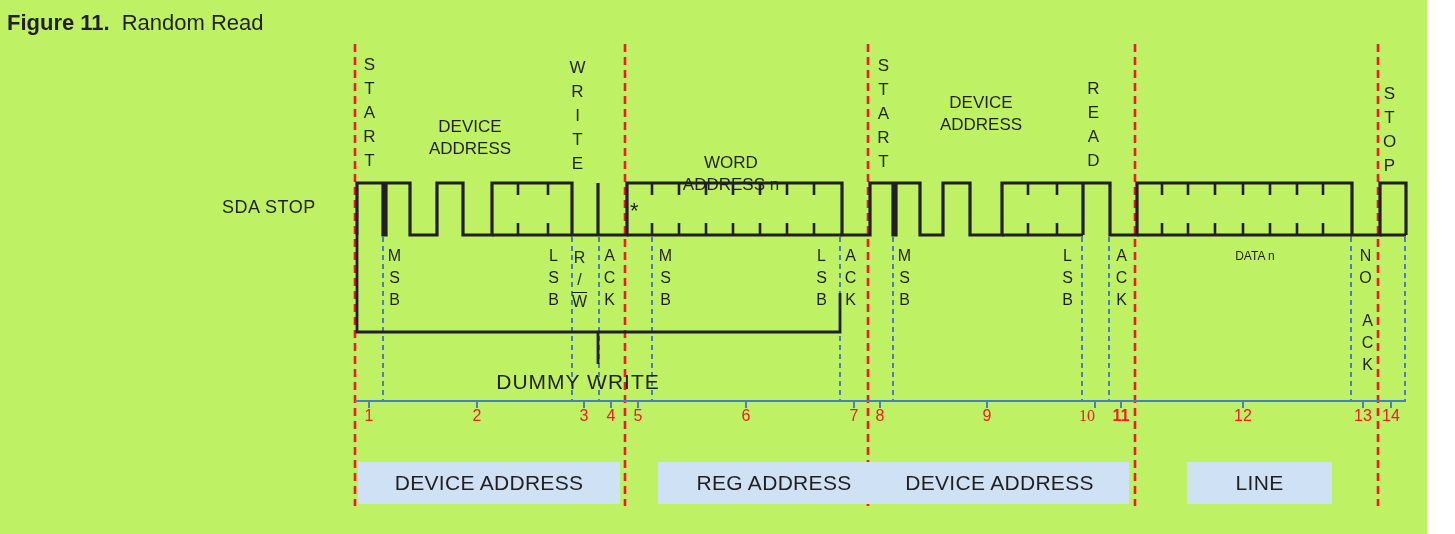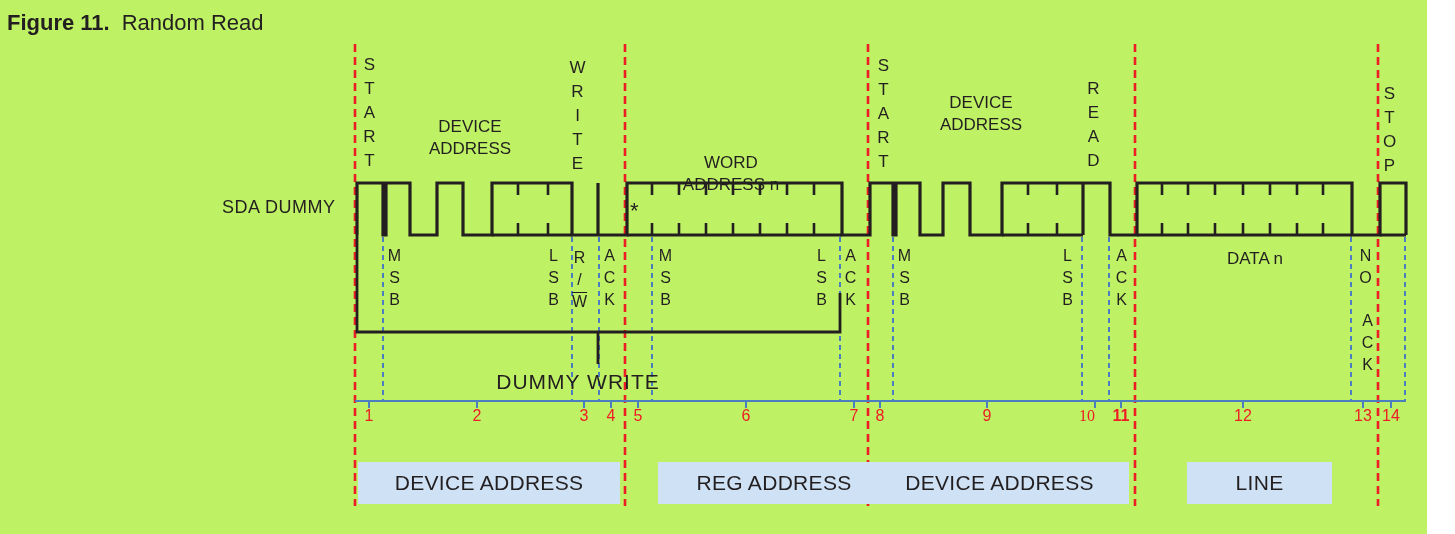--- a/index.html
+++ b/index.html
@@ -14,21 +14,21 @@
   .title .t{margin-left:12px;}
   .sda{left:222px;top:197px;font-size:18px;letter-spacing:0.5px;}
   
   .v{
     position:absolute;writing-mode:vertical-rl;text-orientation:upright;
     font-size:17px;letter-spacing:5px;line-height:1;white-space:nowrap;
   }
   .v.small{font-size:16px;letter-spacing:5px;}
   
   .ph{position:absolute;text-align:center;font-size:17px;line-height:22px;}
-  .hl{position:absolute;font-size:17px;}
+  .hl{position:absolute;font-size:12px;}
   .stack{position:absolute;display:flex;flex-direction:column;align-items:center;
          font-size:16px;line-height:22px;}
   .ovl{text-decoration:overline;}
   .ast{position:absolute;font-size:22px;line-height:22px;}
   .num{position:absolute;width:28px;text-align:center;font-size:16px;color:#ee1c25;top:407px;}
   .foot{position:absolute;left:191px;top:433px;font-size:23px;letter-spacing:0.3px;}
   .rbox{
     position:absolute;top:462px;height:42px;background:#cfe2f5;
     display:flex;align-items:center;justify-content:center;
     font-size:21px;letter-spacing:0.3px;
@@ -69,21 +69,21 @@
 
     <path d="M355,401 H1406 M369,401 v7 M477,401 v7 M584,401 v7 M611,401 v7 M638,401 v7
              M746,401 v7 M854,401 v7 M880,401 v7 M987,401 v7 M1095,401 v7 M1121,401 v7
              M1243,401 v7 M1363,401 v7 M1391,401 v7" stroke="#4a7ebf" stroke-width="2" fill="none"></path>
   </svg>
 
   <div class="abs title">
     <span class="b">Figure 11.</span><span class="t">Random Read</span>
   </div>
 
-  <div class="abs sda">SDA DUMMY</div>
+  <div class="abs sda">SDA STOP</div>
 
   <div class="v" style="left:361px;top:55px;">START</div>
   <div class="ph" style="left:415px;top:116px;width:110px;">DEVICE ADDRESS</div>
   <div class="v" style="left:569px;top:58px;">WRITE</div>
   <div class="ph" style="left:676px;top:120px;width:110px;margin-top:32px;">WORD ADDRESS n</div>
   <div class="v" style="left:875px;top:56px;">START</div>
   <div class="ph" style="left:926px;top:92px;width:110px;">DEVICE ADDRESS</div>
   <div class="v" style="left:1085px;top:79px;">READ</div>
   <div class="v" style="left:1381px;top:84px;">STOP</div>
 

